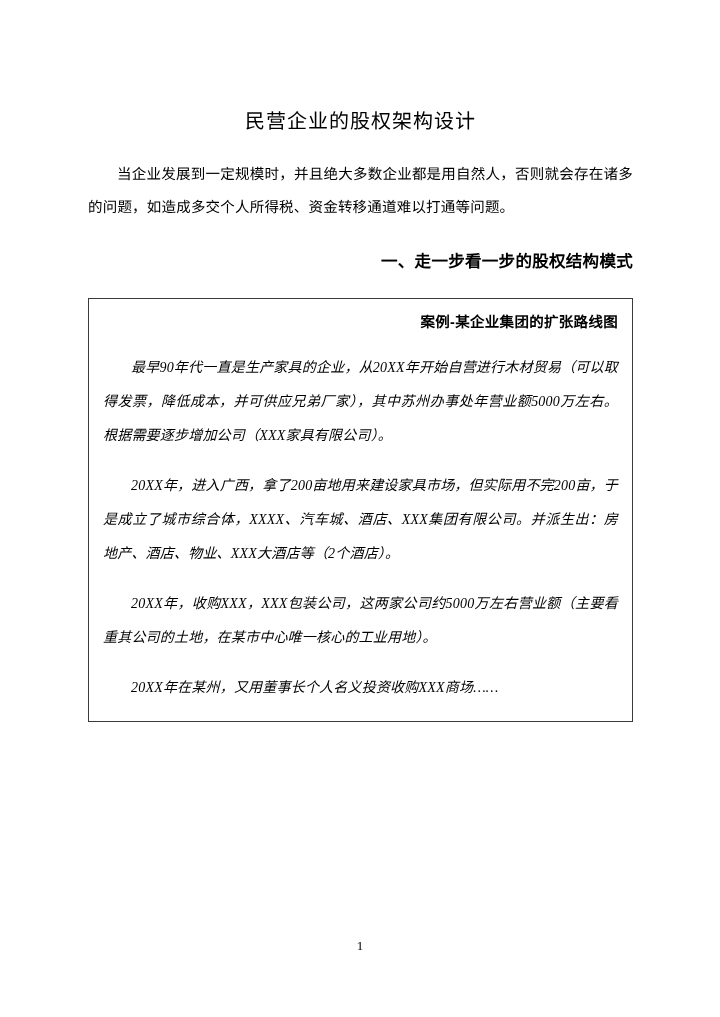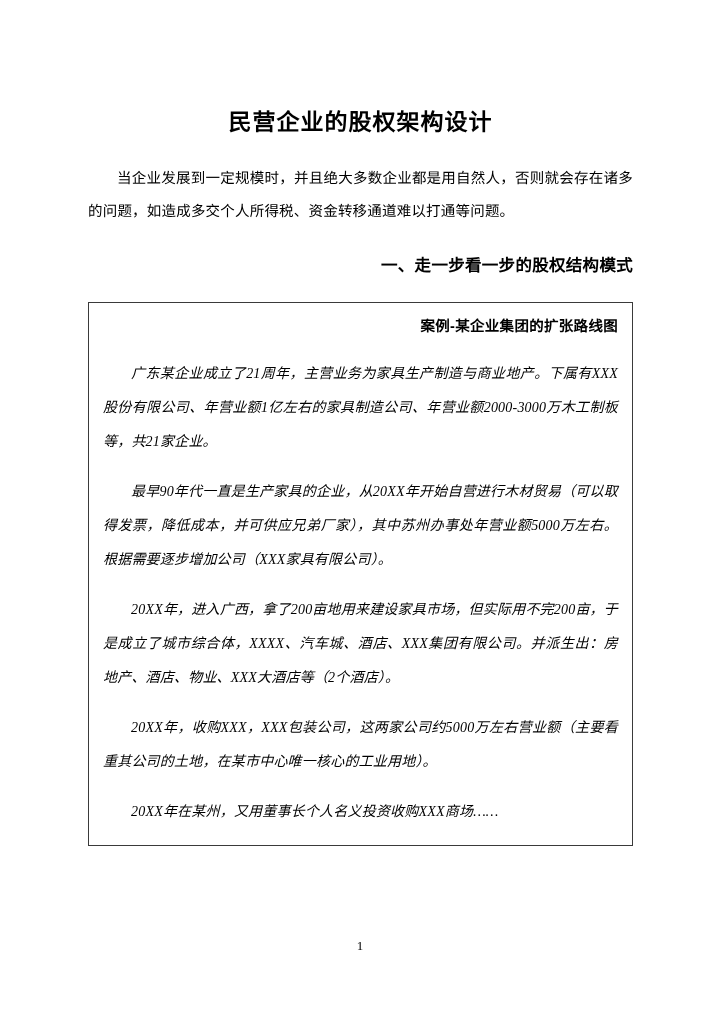--- a/index.html
+++ b/index.html
@@ -26,22 +26,22 @@
     position: absolute;
     left: 88px;
     top: 0;
     width: 545px;
   }
 
   
   .doc-title {
     margin: 0;
     padding-top: 108px;
-    font-size: 23px;
-    font-weight: bold;
+    font-size: 20px;
+    font-weight: normal;
     text-align: center;
     letter-spacing: 1px;
     line-height: 1.3;
     font-family: "Liberation Sans", "DejaVu Sans", sans-serif;
   }
 
   
   .body-para {
     margin: 0;
     font-size: 14.5px;
@@ -125,21 +125,20 @@
 
     <p class="body-para intro-para">当企业发展到一定规模时，并且绝大多数企业都是用自然人，否则就会存在诸多的问题，如造成多交个人所得税、资金转移通道难以打通等问题。</p>
 
     <h2 class="section-heading">一、走一步看一步的股权结构模式</h2>
 
 
     <div class="case-box">
 
       <p class="case-title">案例-某企业集团的扩张路线图</p>
 
-      <p class="case-para first">广东某企业成立了21周年，主营业务为家具生产制造与商业地产。下属有XXX股份有限公司、年营业额1亿左右的家具制造公司、年营业额2000-3000万木工制板等，共21家企业。</p>
 
       <p class="case-para">最早90年代一直是生产家具的企业，从20XX年开始自营进行木材贸易（可以取得发票，降低成本，并可供应兄弟厂家），其中苏州办事处年营业额5000万左右。根据需要逐步增加公司（XXX家具有限公司）。</p>
 
 
       <p class="case-para">20XX年，进入广西，拿了200亩地用来建设家具市场，但实际用不完200亩，于是成立了城市综合体，XXXX、汽车城、酒店、XXX集团有限公司。并派生出：房地产、酒店、物业、XXX大酒店等（2个酒店）。</p>
 
       <p class="case-para">20XX年，收购XXX，XXX包装公司，这两家公司约5000万左右营业额（主要看重其公司的土地，在某市中心唯一核心的工业用地）。</p>
 
       <p class="case-para">20XX年在某州，又用董事长个人名义投资收购XXX商场……</p>
 

